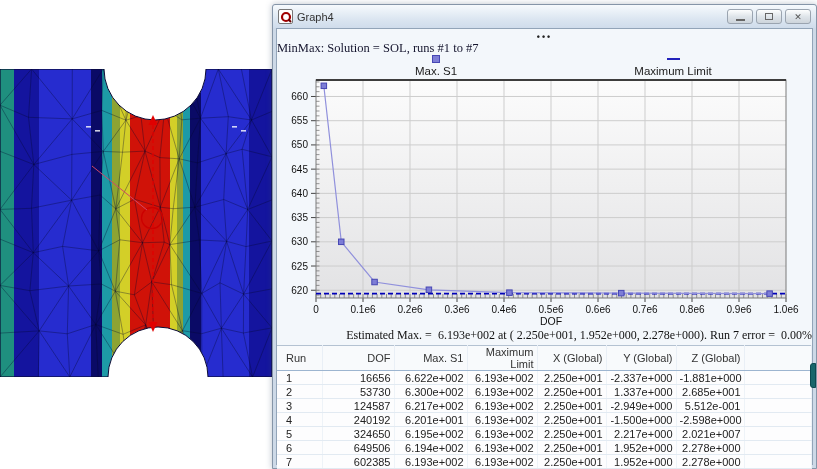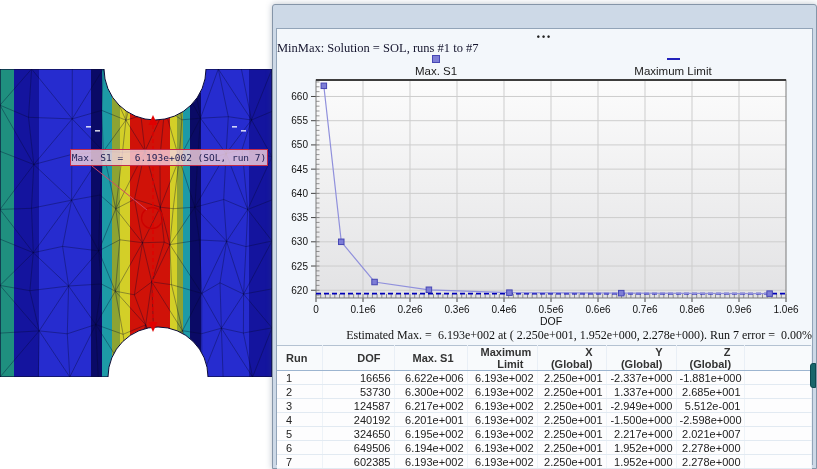--- a/index.html
+++ b/index.html
@@ -50,23 +50,23 @@
   #chart-svg { position:absolute; left:0; top:32px; }
 
   .estimated { position:absolute; top:299px; left:0; right:0; text-align:right;
                font-family:"Liberation Serif", serif; font-size:12px; color:#111;
                white-space:pre; }
 
   
   .results { position:absolute; top:316px; left:0; right:0; border-collapse:collapse;
              table-layout:fixed; width:100%; font-size:11px; color:#222;
              border-top:1px solid #b4c2d2; background:#fdfdfe; }
-  .results th { font-weight:bold; color:#333; height:17px;
+  .results th { font-weight:normal; color:#333; height:17px;
                 border-bottom:1px solid #9db5d0; border-right:1px solid #e9eff6;
-                padding:0 13px; background:#f8fafc; }
+                padding:0 3px; background:#f8fafc; }
   .results td { height:14px; border-bottom:1px solid #e2eaf2;
                 border-right:1px solid #eef3f8; padding:0 3px; white-space:pre; }
   .results .num { text-align:right; }
   .results .runc { text-align:left; padding-left:9px; }
 
   .grip { position:absolute; right:0px; top:358px; width:6px; height:25px;
           background:#19666b; border:1px solid #0d4a50; border-radius:3px 0 0 3px; }
 </style>
 </head>
 <body>
@@ -119,24 +119,43 @@
       <rect x="241" y="61" width="5" height="1.6" fill="#fff" opacity=".8"></rect>
     </g>
     <g>
       <line x1="153" y1="56" x2="153" y2="253" stroke="#e00000" stroke-width="1.4" stroke-dasharray="4,3"></line>
       <polygon points="153,46 148.5,56 157.5,56" fill="#e00000"></polygon>
       <polygon points="153,263 148.5,253 157.5,253" fill="#e00000"></polygon>
     </g>
     <circle cx="152" cy="149" r="10.5" fill="none" stroke="#cc0000" stroke-width="1.3"></circle>
     <line x1="92" y1="97" x2="147" y2="141" stroke="#d04868" stroke-width="1"></line>
   </svg>
-  <div class="fea-callout">Max. S1 =  6.193e+002 (SOL, run 7)</div>
 </div>
 
 <div class="win">
+  <div class="titlebar">
+    <div class="win-icon">
+      <svg width="12" height="12" viewBox="0 0 12 12">
+        <circle cx="6" cy="6" r="4" fill="none" stroke="#a00000" stroke-width="2.2"></circle>
+        <line x1="8.5" y1="8.5" x2="11" y2="11" stroke="#600" stroke-width="2"></line>
+      </svg>
+    </div>
+    <span class="win-title">Graph4</span>
+    <div class="win-btns">
+      <div class="win-btn">
+          <div class="bar"></div>
+        </div>
+      <div class="win-btn">
+          <div class="box"></div>
+        </div>
+      <div class="win-btn">
+          <span>✕</span>
+        </div>
+    </div>
+  </div>
 
   <div class="content">
     <div class="dots">•••</div>
     <div class="chart-title">MinMax: Solution = SOL, runs #1 to #7</div>
 
     <div class="legend-item" style="left:119px; width:80px;">
       <div class="lg-square"></div>
       <div class="lbl">Max. S1</div>
     </div>
     <div class="legend-item" style="left:341px; width:110px;">
@@ -392,21 +411,21 @@
             <th class="num">X (Global)</th>
             <th class="num">Y (Global)</th>
             <th class="num">Z (Global)</th>
             <th></th>
           </tr>
         </thead>
       <tbody id="results-body">
           <tr>
             <td class="runc">1</td>
             <td class="num">16656</td>
-            <td class="num">6.622e+006</td>
+            <td class="num">6.622e+002</td>
             <td class="num">6.193e+002</td>
             <td class="num">2.250e+001</td>
             <td class="num">-2.337e+000</td>
             <td class="num">-1.881e+000</td>
             <td></td>
           </tr>
           <tr>
             <td class="runc">2</td>
             <td class="num">53730</td>
             <td class="num">6.300e+002</td>

